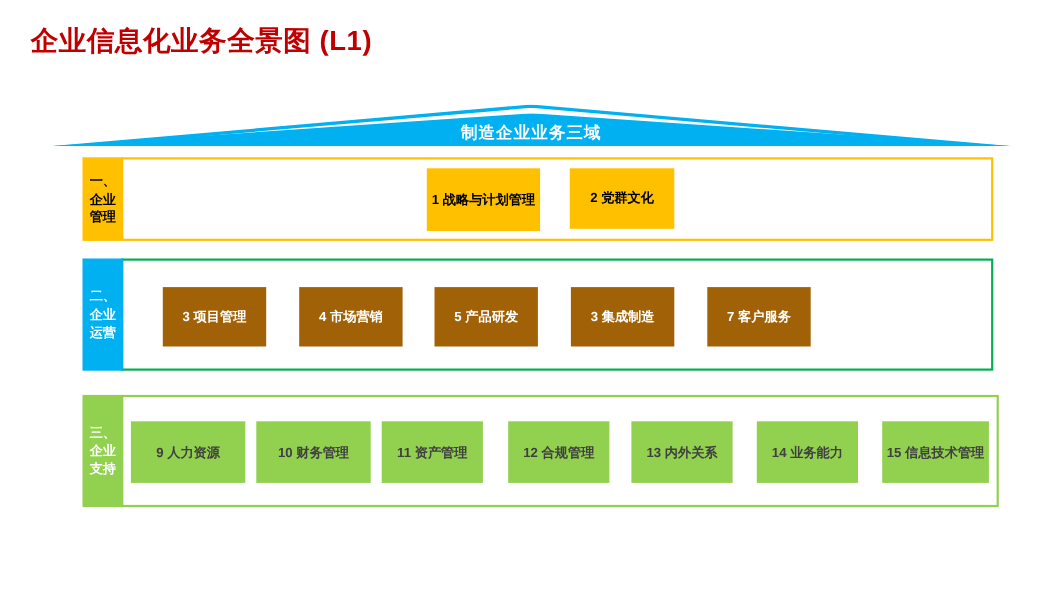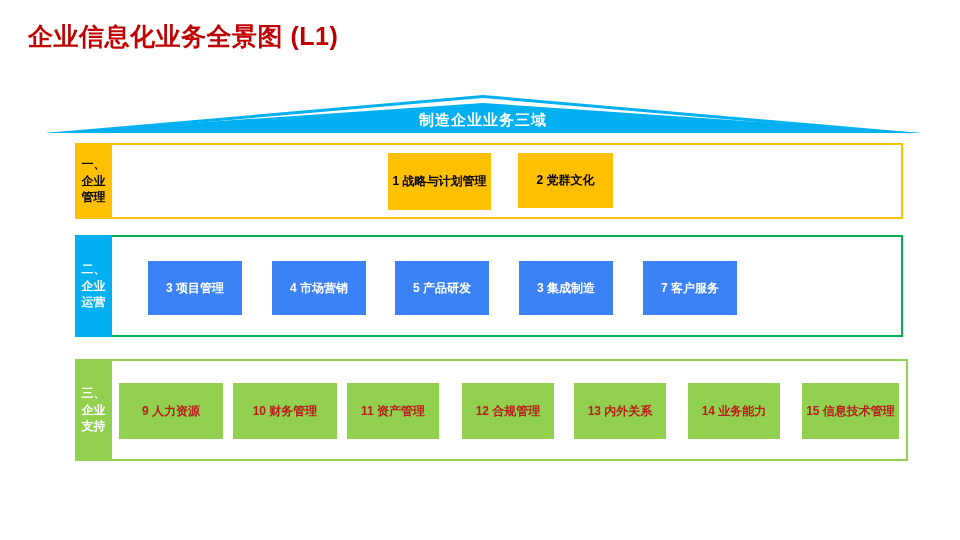--- a/index.html
+++ b/index.html
@@ -35,22 +35,22 @@
   .panel1{top:143px;width:793px;height:76px;border:2px solid #FFC000}
   .panel2{top:235px;width:793px;height:102px;border:2px solid #00B050}
   .panel3{top:359px;width:798px;height:102px;border:2px solid #92D050}
   
   .box{
     position:absolute;box-sizing:border-box;padding:0;
     display:flex;align-items:center;justify-content:center;
     font-size:12px;font-weight:bold;text-align:right;white-space:nowrap;
   }
   .box-yellow{background:#FFC000;color:#000000}
-  .box-blue{background:#3b82f6;color:#ffffff}
-  .box-green{background:#92D050;color:#b91c1c}
+  .box-blue{background:#a16207;color:#ffffff}
+  .box-green{background:#92D050;color:#404040}
 </style>
 </head>
 <body>
 
 <div>
 
   <h1 class="title">企业信息化业务全景图 (L1)</h1>
 
   <div class="roof">
     <div class="roof-tri roof-outer"></div>

